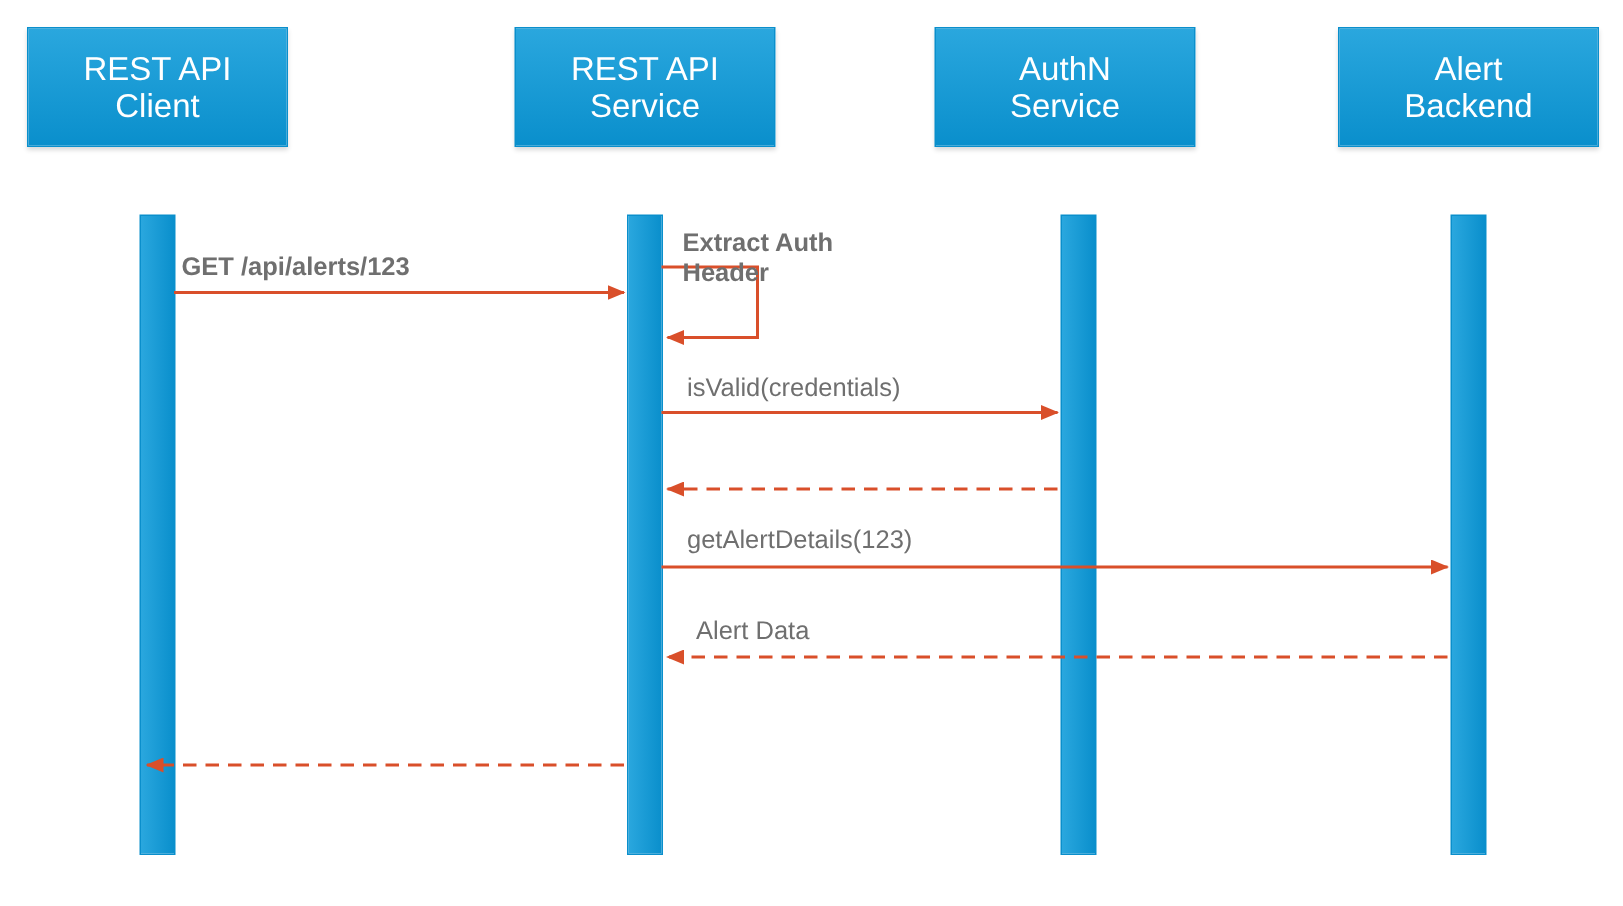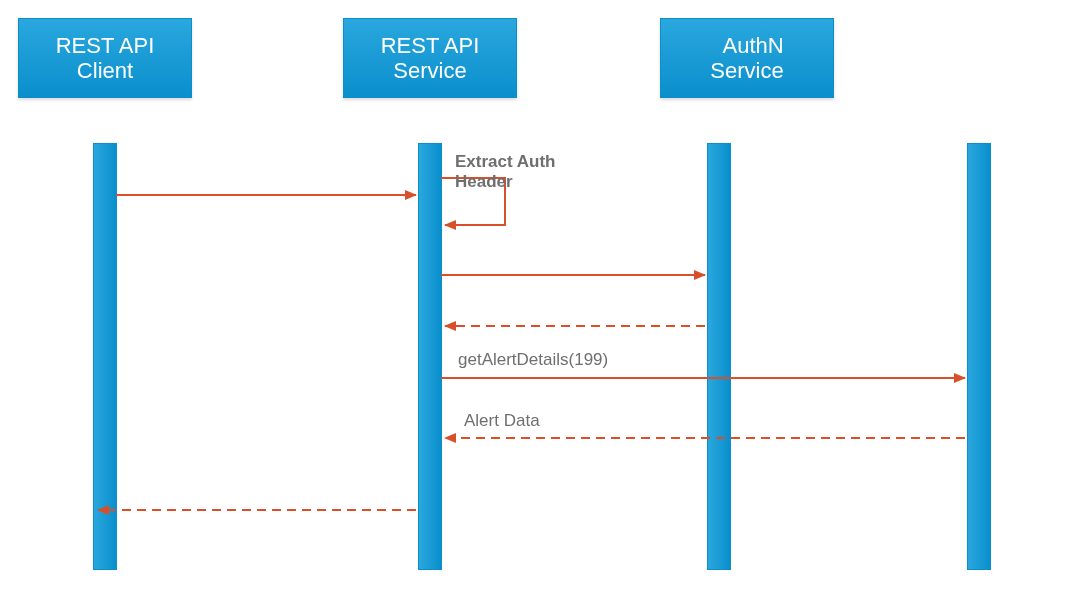--- a/index.html
+++ b/index.html
@@ -33,23 +33,27 @@
 <div class="stage">
 
   <div class="actor" style="left:18px;width:172px;">
       <span style="white-space: pre;">REST API
 Client</span>
     </div>
   <div class="actor" style="left:343px;width:172px;">
       <span style="white-space: pre;">REST API
 Service</span>
     </div>
-  <div class="actor" style="left:660px;width:172px;text-align:right;">
+  <div class="actor" style="left:623px;width:172px;">
       <span style="white-space: pre;">AuthN
 Service</span>
+    </div>
+  <div class="actor" style="left:892px;width:172px;">
+      <span style="white-space: pre;">Alert
+Backend</span>
     </div>
 
   <div class="lifebar" style="left:93px; top:143px;height:425px;"></div>
   <div class="lifebar" style="left:418px;top:143px;height:425px;"></div>
   <div class="lifebar" style="left:707px;top:143px;height:425px;"></div>
   <div class="lifebar" style="left:967px;top:143px;height:425px;"></div>
 
   <svg class="arrows">
     <defs>
       <marker id="ah" markerWidth="12" markerHeight="10" refX="11" refY="5" orient="auto" markerUnits="userSpaceOnUse">
@@ -65,18 +69,20 @@
 
     <line x1="705" y1="326" x2="445" y2="326" stroke="#d94f2a" stroke-width="2" stroke-dasharray="9 6" marker-end="url(#ah)"></line>
 
     <line x1="441" y1="378" x2="965" y2="378" stroke="#d94f2a" stroke-width="2" marker-end="url(#ah)"></line>
 
     <line x1="965" y1="438" x2="445" y2="438" stroke="#d94f2a" stroke-width="2" stroke-dasharray="9 6" marker-end="url(#ah)"></line>
 
     <line x1="416" y1="510" x2="98" y2="510" stroke="#d94f2a" stroke-width="2" stroke-dasharray="9 6" marker-end="url(#ah)"></line>
   </svg>
 
+  <div class="msg" style="left:121px;top:168px;font-weight:bold;">GET /api/alerts/123</div>
   <div class="msg" style="left:455px;top:152px;font-weight:bold;white-space:pre;">Extract Auth
 Header</div>
-  <div class="msg" style="left:458px;top:350px;">getAlertDetails(199)</div>
+  <div class="msg" style="left:458px;top:249px;">isValid(credentials)</div>
+  <div class="msg" style="left:458px;top:350px;">getAlertDetails(123)</div>
   <div class="msg" style="left:464px;top:411px;">Alert Data</div>
 
 </div>
 
 </body></html>

